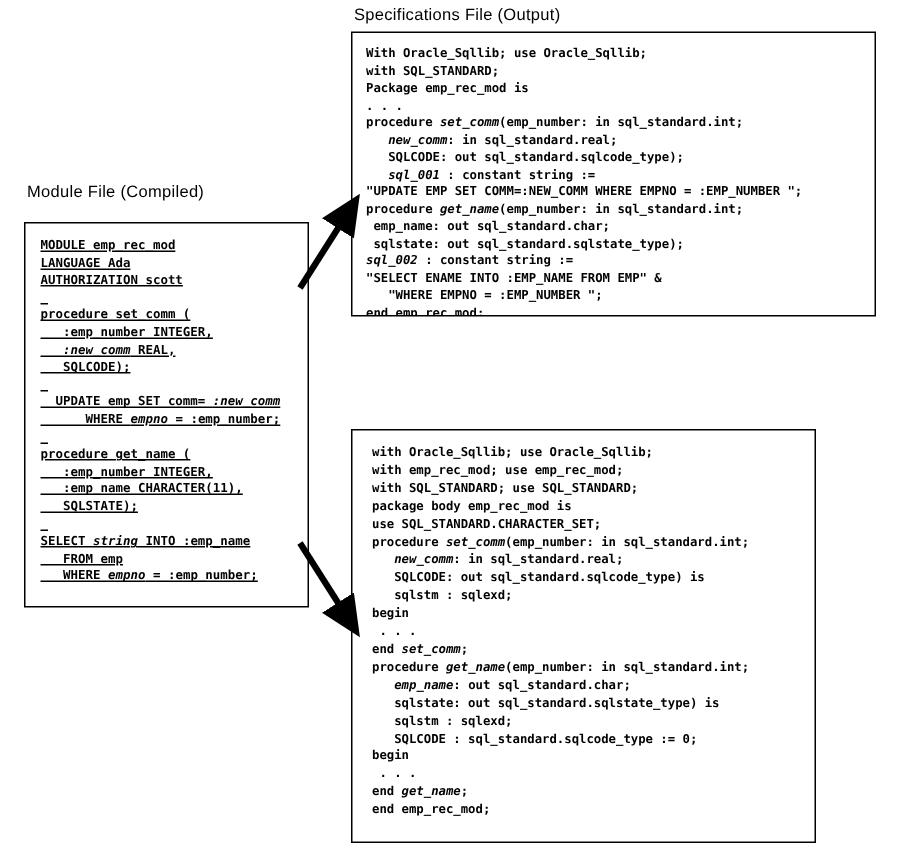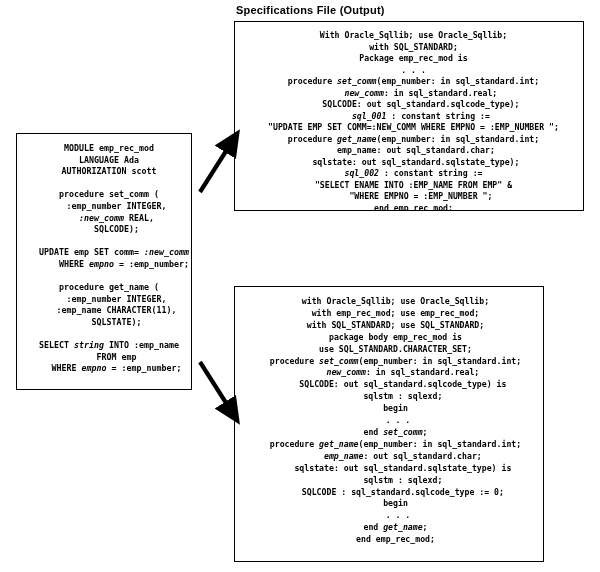--- a/index.html
+++ b/index.html
@@ -14,46 +14,45 @@
     background: #ffffff;
     overflow: hidden;
     font-family: "Liberation Sans", sans-serif;
   }
 
   
   .box-title {
     position: absolute;
     font-family: "Liberation Sans", sans-serif;
     font-size: 11px;
-    font-weight: bold;
+    font-weight: normal;
     color: #000000;
     letter-spacing: 0.2px;
     white-space: nowrap;
   }
 
   
   .code-box {
     position: absolute;
     box-sizing: border-box;
     border: 1.6px solid #000000;
     background: #ffffff;
     overflow: hidden;
   }
   .code-body {
     font-family: "DejaVu Sans Mono", "Liberation Mono", monospace;
     font-size: 8.3px;
     font-weight: bold;
     line-height: 11.6px;
     color: #000000;
     white-space: pre;
-    text-align: center;
   }
 
   
-  #module-box   { left: 16px;  top: 133px; width: 176px; height: 257px; }
+  #module-box   { left: 16px;  top: 148px; width: 190px; height: 257px; text-decoration: underline; }
   #module-box .code-body { padding: 9px 0 0 10px; }
 
   #spec-box     { left: 234px; top: 21px;  width: 350px; height: 190px; }
   #spec-box .code-body { padding: 8px 0 0 9px; font-size: 8.2px; line-height: 11.5px;}
 
   #source-box   { left: 234px; top: 286px; width: 310px; height: 276px; }
   #source-box .code-body { padding: 9px 0 0 13px; font-size: 8.2px; line-height: 11.9px;}
 
   #module-title { left: 18px;  top: 122px; }
   #spec-title   { left: 236px; top: 4px; }
@@ -67,20 +66,21 @@
     left: 0; top: 0;
     width: 600px; height: 572px;
     pointer-events: none;
   }
 </style>
 </head>
 <body>
 
 <div id="page">
 
+  <div class="box-title" id="module-title">Module File (Compiled)</div>
 
   <div class="code-box" id="module-box">
     <div class="code-body">MODULE emp_rec_mod
 LANGUAGE Ada
 AUTHORIZATION scott
 &nbsp;
 procedure set_comm (
    :emp_number INTEGER,
    <span class="ital">:new_comm</span> REAL,
    SQLCODE);

